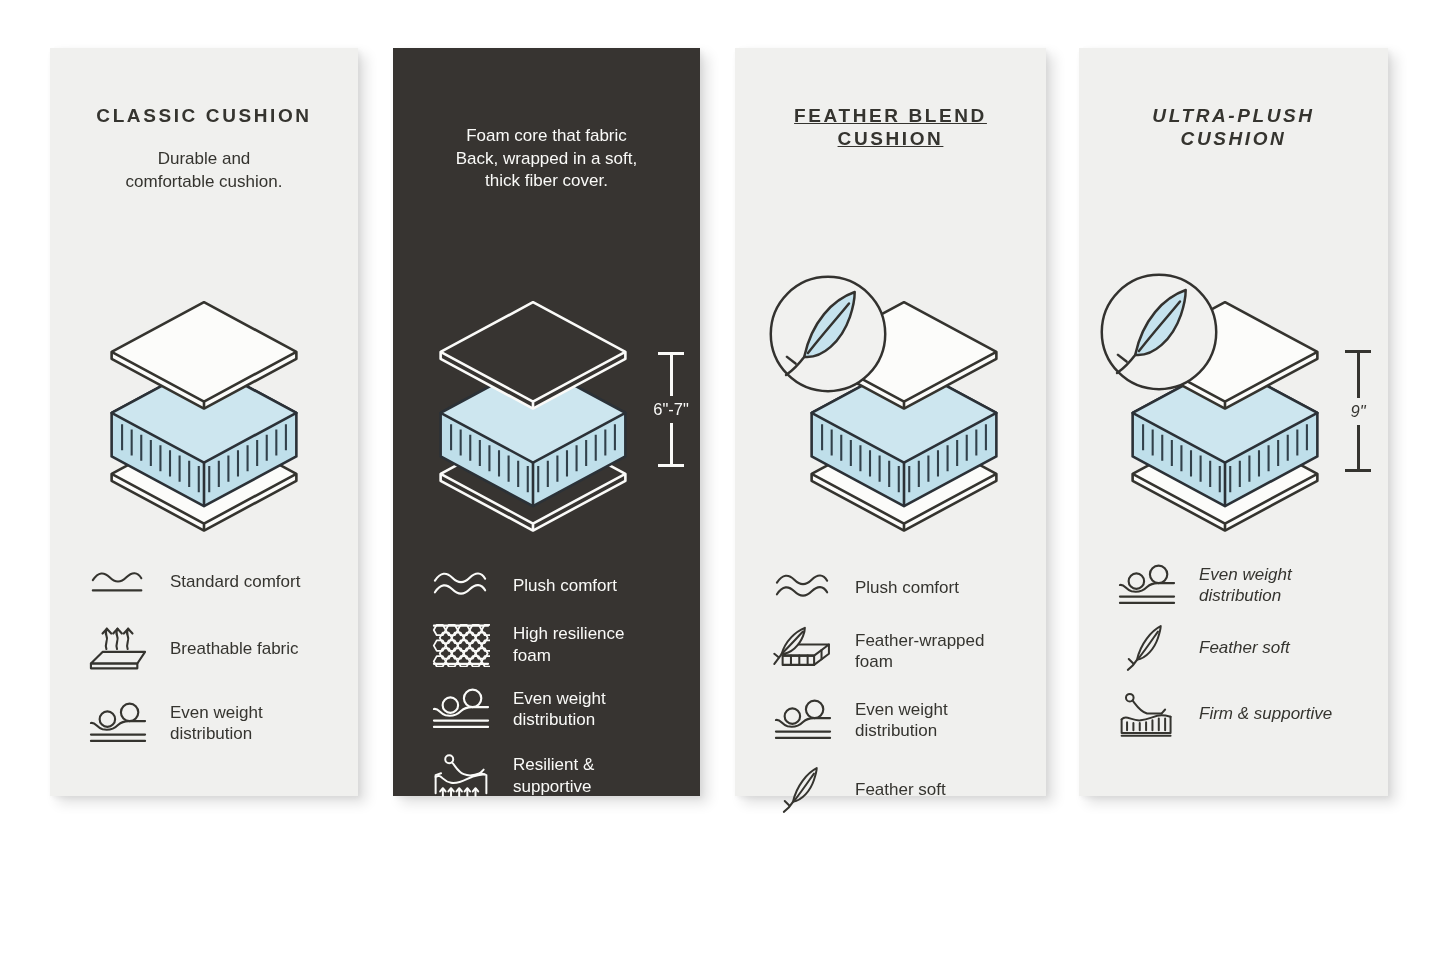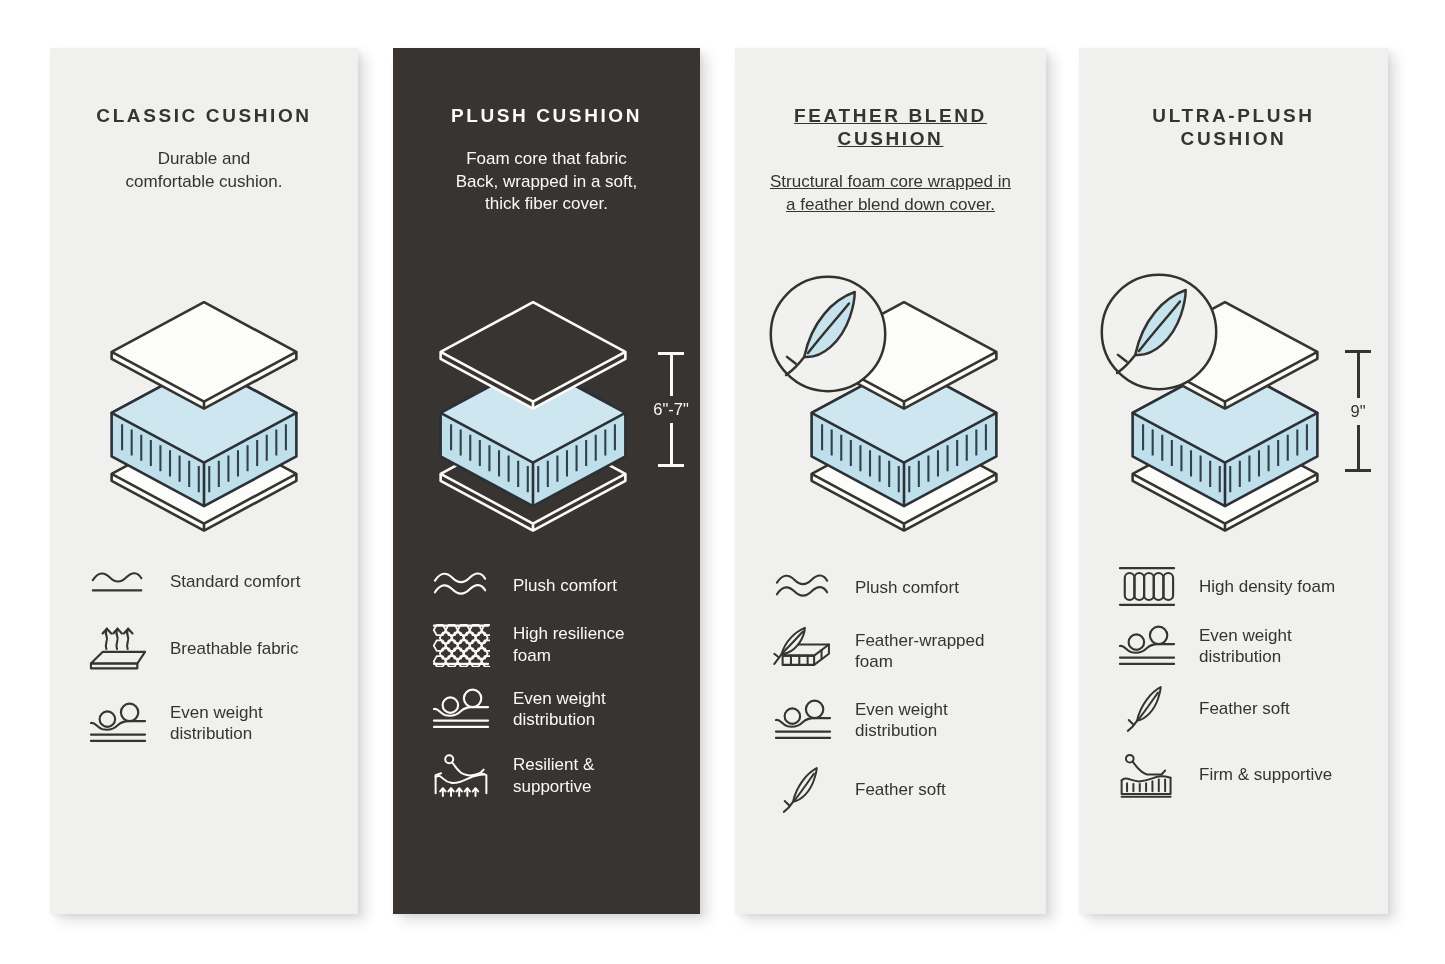--- a/index.html
+++ b/index.html
@@ -2,30 +2,30 @@
 <html><head>
 <meta charset="utf-8">
 <style>
   html,body{margin:0;padding:0;}
   body{
     width:1445px;height:964px;background:#ffffff;overflow:hidden;
     font-family:"Liberation Sans", sans-serif;color:#35342f;
   }
   .board{position:relative;width:1445px;height:964px;}
   .card{
-    position:absolute;top:48px;height:866px;box-sizing:border-box;
+    position:absolute;top:48px;height:748px;box-sizing:border-box;
     background:var(--bg);color:var(--ink);
     box-shadow:8px 7px 12px rgba(0,0,0,0.12), 2px 2px 5px rgba(0,0,0,0.06);
     --bg:#f0f0ee; --ink:#35342f; --layer:#fcfcfa;
   }
   .card.dark{--bg:#373431; --ink:#fafaf8; --layer:#373431;}
   .card.c1{left:50px;width:308px;}
   .card.c2{left:393px;width:307px;}
   .card.c3{left:735px;width:311px;text-decoration:underline;}
-  .card.c4{left:1079px;width:309px;}
+  .card.c4{left:1079px;width:309px;font-style:italic;}
 
   .head{padding:56px 14px 0;text-align:center;}
   .title{
     font-size:19px;font-weight:bold;letter-spacing:2.6px;line-height:1.22;
     white-space:pre-line;color:var(--ink);
   }
   .desc{
     margin-top:21px;font-size:17px;line-height:1.33;white-space:pre-line;
   }
 
@@ -146,21 +146,20 @@
           </svg>
         </span>
         <span class="flabel">Even weight
 distribution</span>
       </div>
     </div>
   </section>
 
   <section class="card c2 dark">
     <div class="head">
-      <div class="title">PLUSH CUSHION</div>
       <div class="desc">Foam core that fabric
 Back, wrapped in a soft,
 thick fiber cover.</div>
     </div>
     <div class="illus">
       <svg class="cushion" viewBox="0 0 280 290">
         <g>
           <path class="lyr" d="M140,155 L246,212 L246,220 L140,277 L34,220 L34,212 Z"></path>
           <path class="edge" d="M34,212 L140,269 L246,212 M140,269 L140,277"></path>
         </g>
@@ -276,22 +275,20 @@
         <span class="flabel">Resilient &amp;
 supportive</span>
       </div>
     </div>
   </section>
 
   <section class="card c3">
     <div class="head">
       <div class="title">FEATHER BLEND
 CUSHION</div>
-      <div class="desc">Structural foam core wrapped in
-a feather blend down cover.</div>
     </div>
     <div class="illus">
       <svg class="cushion" viewBox="0 0 280 290">
         <g>
           <path class="lyr" d="M140,155 L246,212 L246,220 L140,277 L34,220 L34,212 Z"></path>
           <path class="edge" d="M34,212 L140,269 L246,212 M140,269 L140,277"></path>
         </g>
         <g>
           <path class="foam-sil" d="M140,85 L246,142 L246,192 L140,249 L34,192 L34,142 Z"></path>
           <path class="foam-top" d="M140,85 L246,142 L140,199 L34,142 Z"></path>
@@ -396,33 +393,20 @@
         <div class="cap"></div>
         <div class="seg"></div>
         <div class="mlabel">9"</div>
         <div class="seg"></div>
         <div class="cap"></div>
       </div>
     </div>
     <div class="features">
       <div class="feature">
         <span class="ic">
-          <svg class="fic" width="58" height="45" viewBox="0 0 60 46">
-            <path d="M2,4 L58,4 M2,42 L58,42"></path>
-            <rect x="7" y="9" width="10" height="28" rx="5"></rect>
-            <rect x="17" y="9" width="10" height="28" rx="5"></rect>
-            <rect x="27" y="9" width="10" height="28" rx="5"></rect>
-            <rect x="37" y="9" width="10" height="28" rx="5"></rect>
-            <rect x="47" y="9" width="10" height="28" rx="5"></rect>
-          </svg>
-        </span>
-        <span class="flabel">High density foam</span>
-      </div>
-      <div class="feature">
-        <span class="ic">
           <svg class="fic" width="58" height="42" viewBox="0 0 60 42">
             <circle cx="19" cy="17" r="8"></circle>
             <circle cx="42" cy="10" r="9"></circle>
             <path d="M2,21 C7,20 8,26 14,27.5 C21,29 26,27 30,23 C34,19.5 37,19 41,19 L58,19"></path>
             <path d="M2,33 L58,33 M2,39.5 L58,39.5"></path>
           </svg>
         </span>
         <span class="flabel">Even weight
 distribution</span>
       </div>

